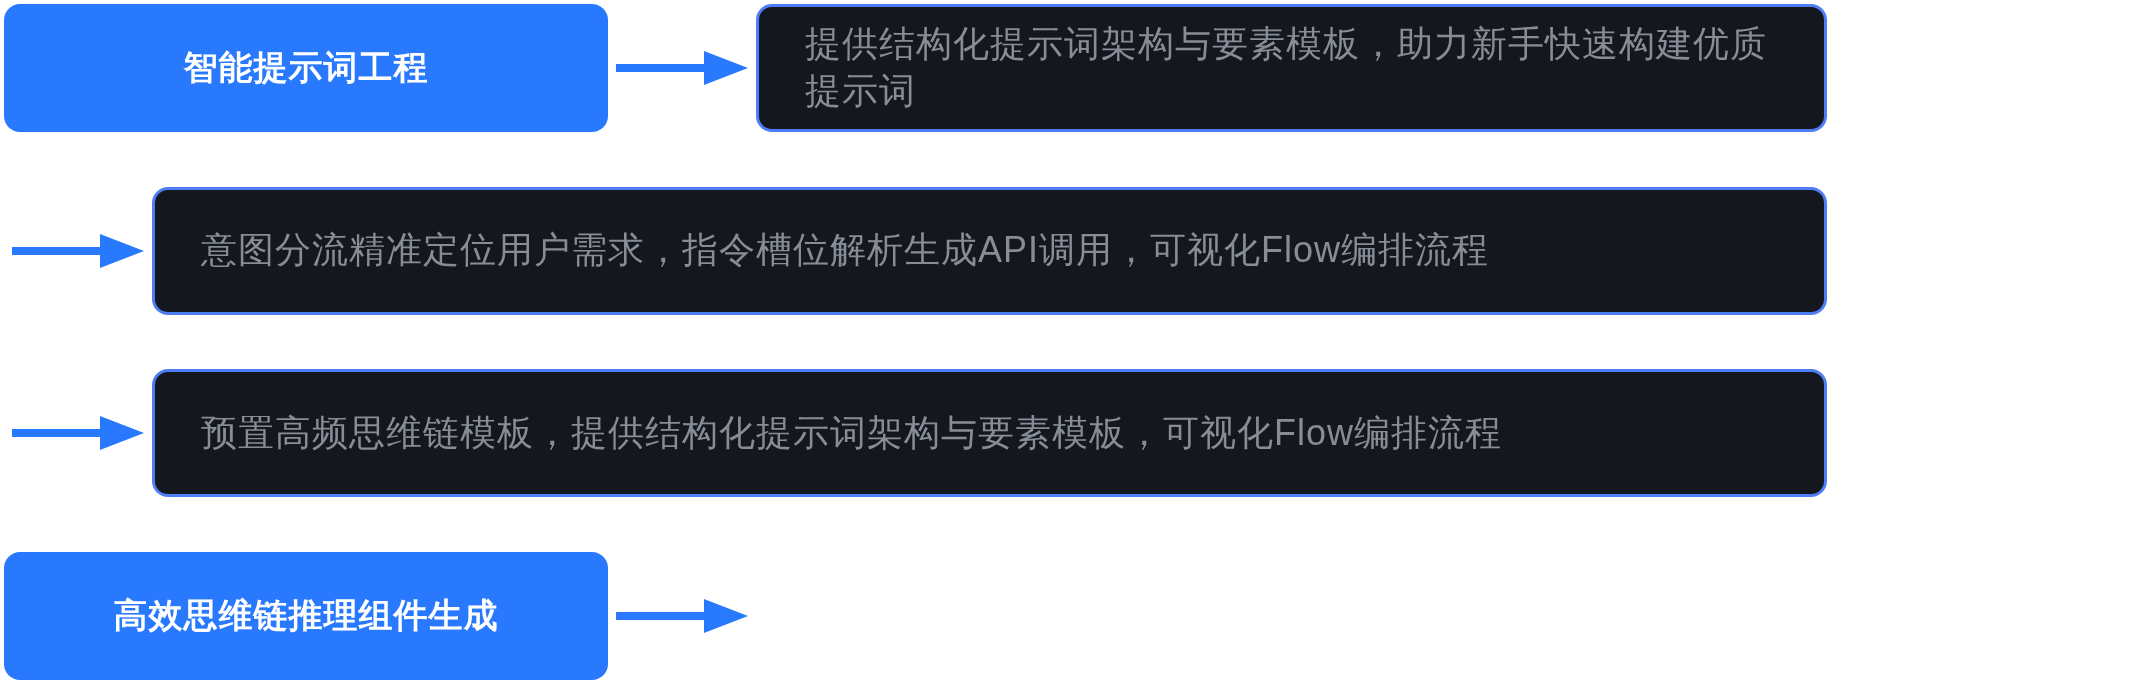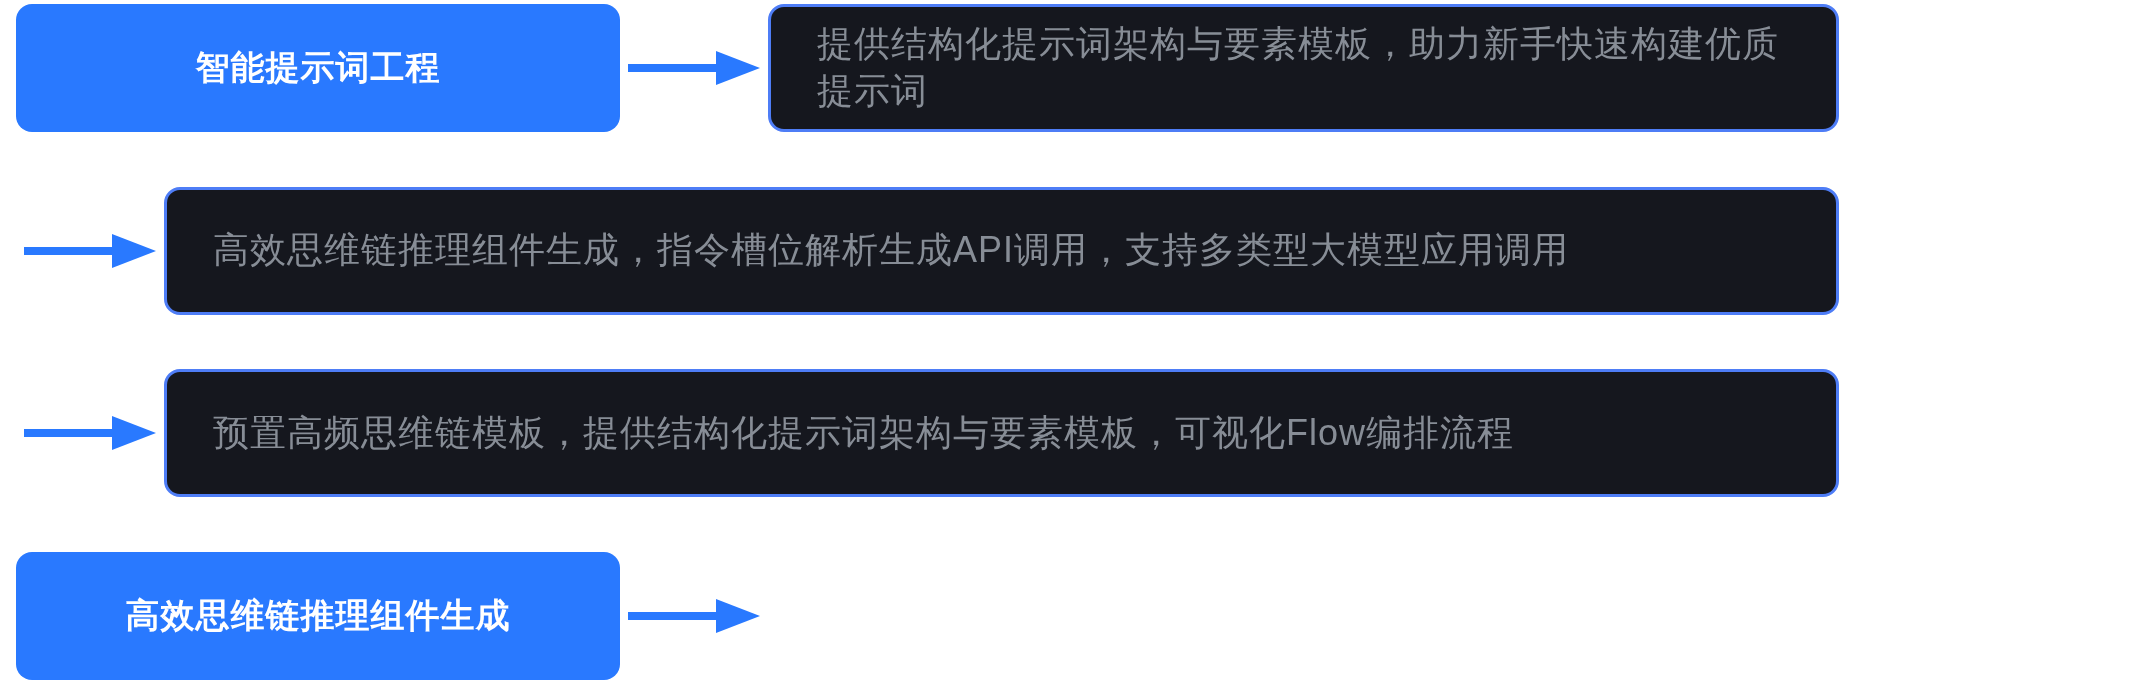--- a/index.html
+++ b/index.html
@@ -16,21 +16,20 @@
     font-family: "Liberation Sans", "DejaVu Sans", sans-serif;
   }
   .diagram {
     width: 1831px;
     height: 684px;
     display: flex;
     flex-direction: column;
     justify-content: space-between;
     padding: 4px 4px;
     background: var(--page-bg);
-    margin-left: 12px;
   }
   .row {
     display: flex;
     align-items: center;
     height: 128px;
   }
   .title-box {
     width: 604px;
     height: 128px;
     flex: 0 0 604px;
@@ -92,21 +91,21 @@
   </div>
 
   <div class="row">
     <div class="arrow-wrap">
       <svg width="136" height="44" viewBox="0 0 136 44" aria-hidden="true">
         <line x1="2" y1="22" x2="94" y2="22" stroke="#2979ff" stroke-width="8"></line>
         <polygon points="90,5 134,22 90,39" fill="#2979ff"></polygon>
       </svg>
     </div>
     <div class="desc-box">
-      <span class="desc">高效思维链推理组件生成，指令槽位解析生成API调用，支持多类型大模型应用调用</span>
+      <span class="desc">意图分流精准定位用户需求，指令槽位解析生成API调用，可视化Flow编排流程</span>
     </div>
   </div>
 
   <div class="row">
     <div class="arrow-wrap">
       <svg width="136" height="44" viewBox="0 0 136 44" aria-hidden="true">
         <line x1="2" y1="22" x2="94" y2="22" stroke="#2979ff" stroke-width="8"></line>
         <polygon points="90,5 134,22 90,39" fill="#2979ff"></polygon>
       </svg>
     </div>

